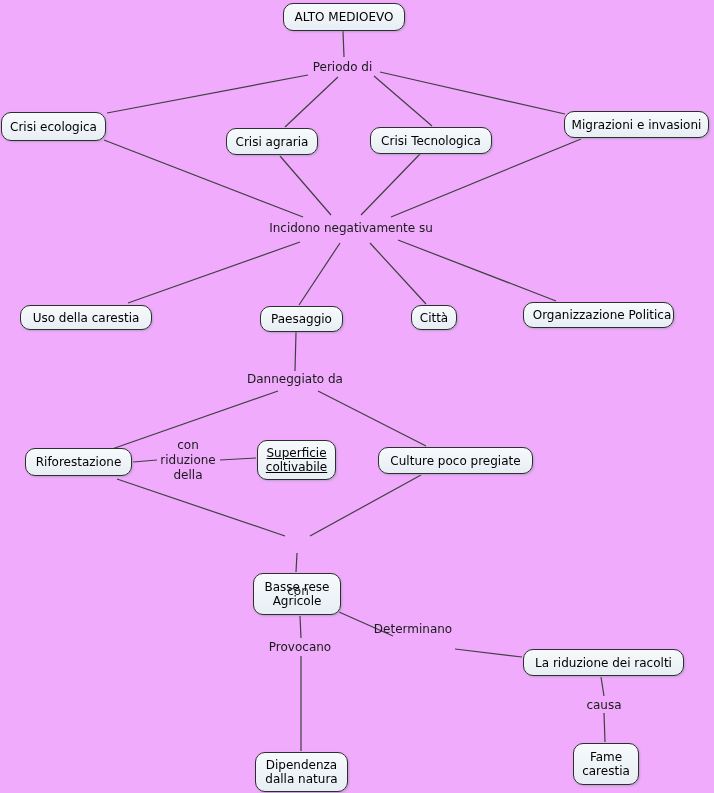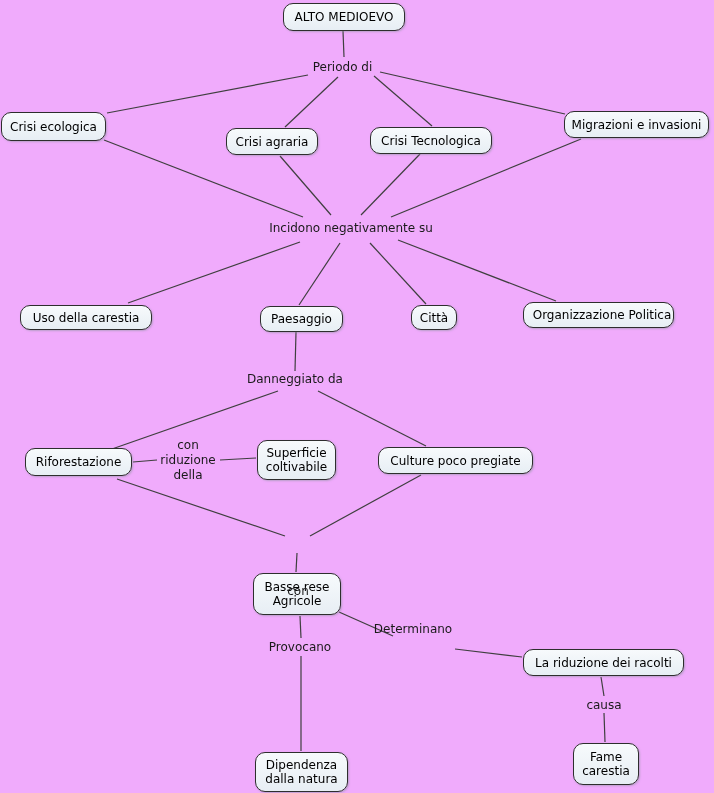--- a/index.html
+++ b/index.html
@@ -69,21 +69,21 @@
   <div class="node nw" style="left:283px;top:3px;width:122px;height:28px;">ALTO MEDIOEVO</div>
   <div class="node nw" style="left:1px;top:112px;width:105px;height:29px;">Crisi ecologica</div>
   <div class="node nw" style="left:226px;top:128px;width:92px;height:27px;">Crisi agraria</div>
   <div class="node nw" style="left:370px;top:127px;width:122px;height:27px;">Crisi Tecnologica</div>
   <div class="node nw" style="left:564px;top:111px;width:145px;height:27px;">Migrazioni e invasioni</div>
   <div class="node nw" style="left:20px;top:305px;width:132px;height:25px;">Uso della carestia</div>
   <div class="node nw" style="left:240px;top:306px;width:83px;height:26px;margin-left:20px;">Paesaggio</div>
   <div class="node nw" style="left:411px;top:305px;width:46px;height:25px;">Città</div>
   <div class="node nw" style="left:523px;top:302px;width:151px;height:26px;padding-left:10px;">Organizzazione Politica</div>
   <div class="node nw" style="left:25px;top:448px;width:107px;height:28px;">Riforestazione</div>
-  <div class="node" style="left:257px;top:440px;width:79px;height:40px;">Superficie coltivabile</div>
+  <div class="node" style="left:257px;top:440px;width:79px;height:40px;text-decoration:underline;">Superficie coltivabile</div>
   <div class="node nw" style="left:378px;top:447px;width:155px;height:27px;">Culture poco pregiate</div>
   <div class="node" style="left:253px;top:573px;width:88px;height:42px;">Basse rese Agricole</div>
   <div class="node nw" style="left:523px;top:649px;width:161px;height:27px;">La riduzione dei racolti</div>
   <div class="node" style="left:573px;top:743px;width:66px;height:42px;">Fame carestia</div>
   <div class="node" style="left:255px;top:752px;width:93px;height:40px;">Dipendenza dalla natura</div>
 
   <div class="label nw" style="left:305px;top:60px;width:75px;">Periodo di</div>
   <div class="label nw" style="left:256px;top:221px;width:190px;">Incidono negativamente su</div>
   <div class="label nw" style="left:242px;top:372px;width:106px;">Danneggiato da</div>
   <div class="label" style="left:156px;top:438px;width:64px;">con riduzione della</div>

